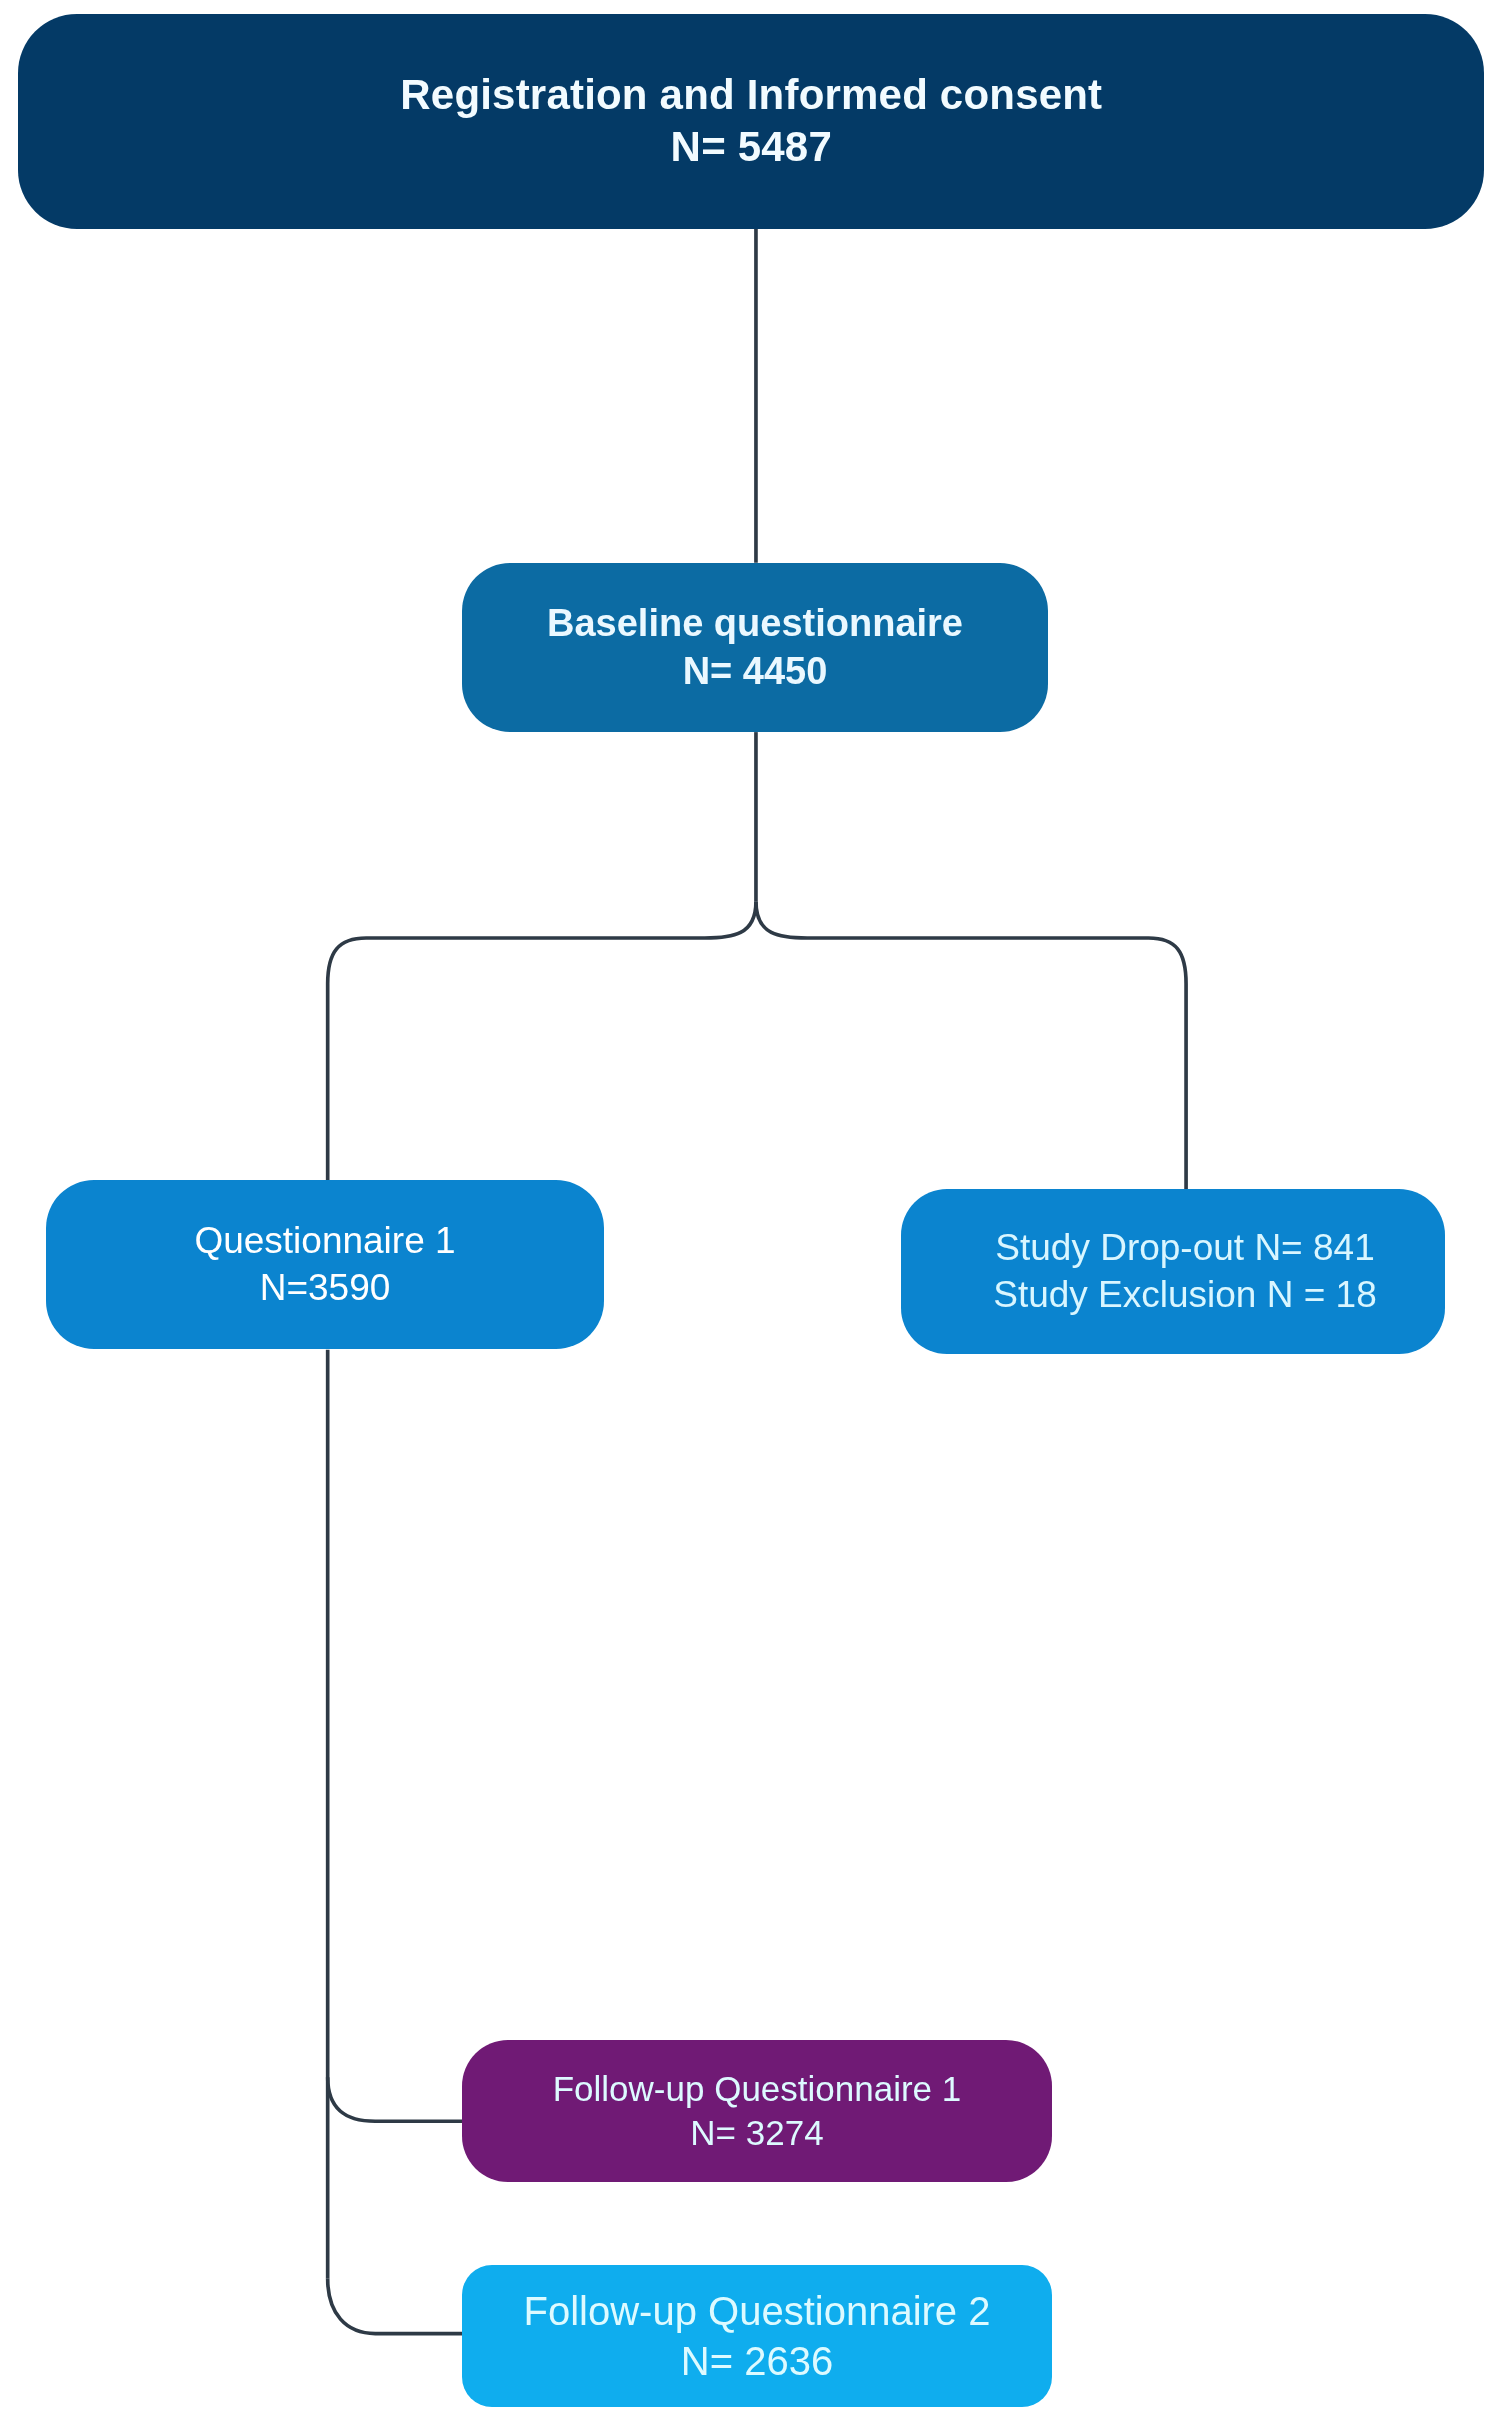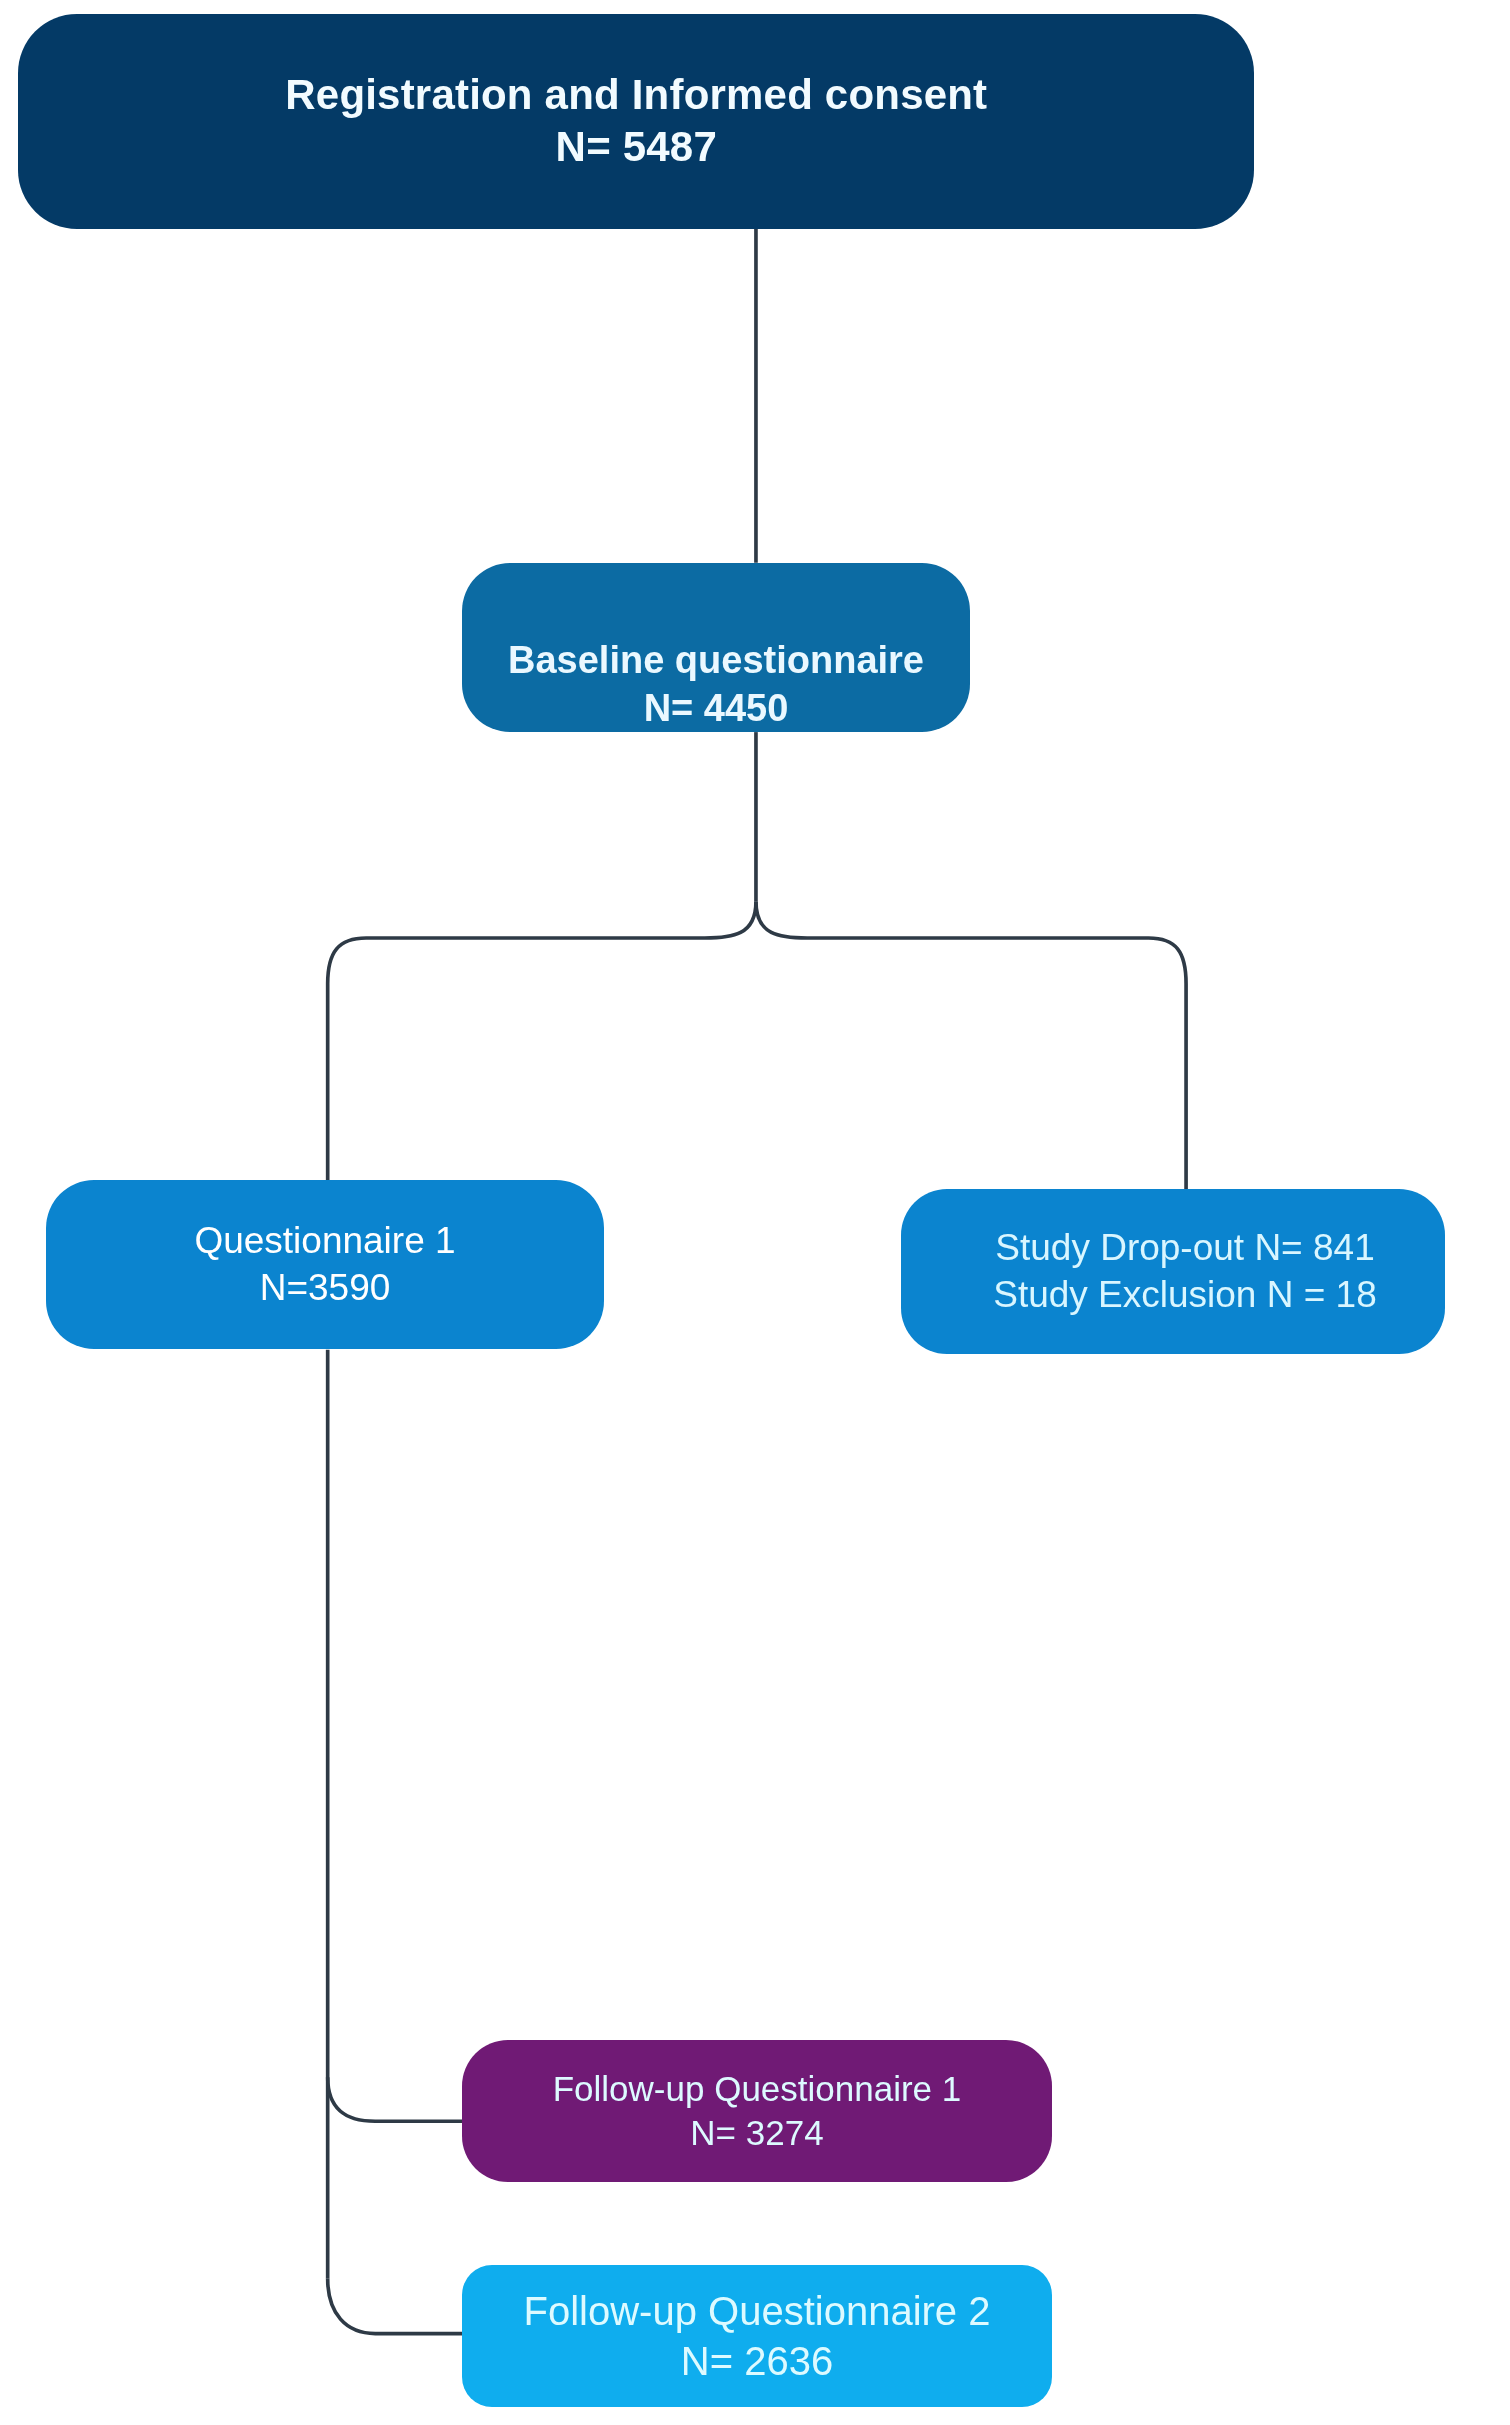--- a/index.html
+++ b/index.html
@@ -38,42 +38,41 @@
   }
   .node .line1,
   .node .line2 {
     display: block;
   }
 
   
   #node-registration {
     left: 18.3px;
     top: 13.7px;
-    width: 1236px;
+    width: 1466px;
     height: 215px;
     background: #043a66;
     border-radius: 59px;
     color: #f2fbff;
     font-size: 42px;
     font-weight: bold;
     letter-spacing: 0.2px;
   }
 
   
   #node-baseline {
     left: 462px;
     top: 563px;
-    width: 508px;
+    width: 586px;
     height: 169px;
     background: #0c6ba3;
     border-radius: 48px;
     color: #eaf8ff;
     font-size: 38px;
     font-weight: bold;
-    justify-content: flex-end;
   }
 
   
   #node-questionnaire1 {
     left: 46px;
     top: 1180px;
     width: 558px;
     height: 169px;
     background: #0b84cf;
     border-radius: 48px;

